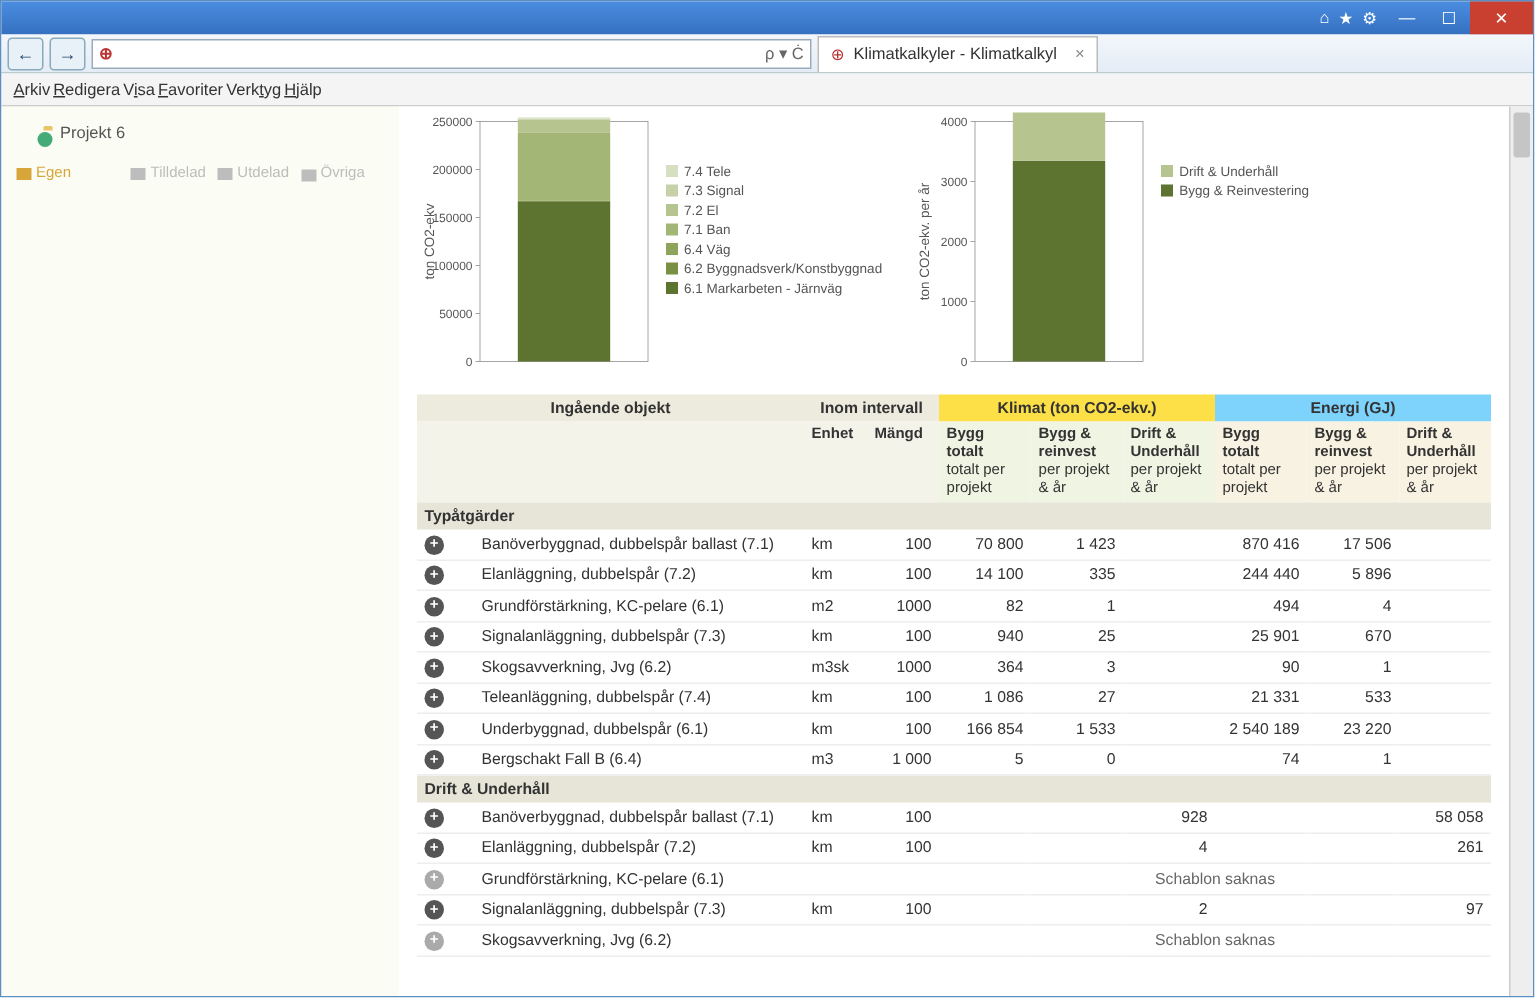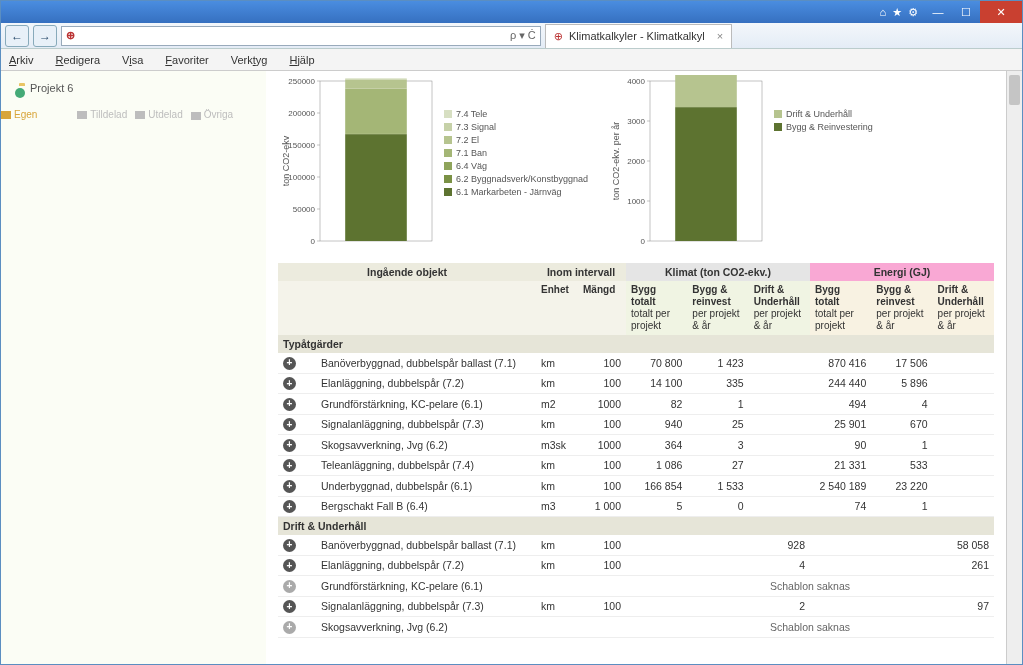--- a/index.html
+++ b/index.html
@@ -9,45 +9,45 @@
 .titlebar .tb-btn { width: 28px; display:flex; align-items:center; justify-content:center; color:#fff; font-size:11px; }
 .titlebar .tb-close { width:42px; background:#c94030; }
 .titlebar .sys { margin-left:auto; display:flex; align-items:center; gap:6px; padding-right:6px; color:#fff; font-size:11px; }
 .navbar { height: 26px; background: linear-gradient(#f3f7fb,#e4ecf6); border-bottom:1px solid #bcc; display:flex; align-items:center; gap:4px; padding:0 4px; }
 .nav-btn { width:24px; height:22px; border:1px solid #8ab; background:#e8f0f8; border-radius:3px; display:flex; align-items:center; justify-content:center; color:#246; font-size:12px; }
 .addr { flex:1; height:20px; border:1px solid #9ab; background:#fff; display:flex; align-items:center; padding:0 4px; color:#666; gap:4px;}
 .addr .fav { color:#b33; font-weight:bold; }
 .tab { height:24px; border:1px solid #bbb; border-bottom:none; background:#fff; display:flex; align-items:center; padding:0 8px; gap:6px; font-size:11px;}
 .tab .fav { color:#b33; }
 .tab .x { color:#888; margin-left:6px;}
-.menubar { height:22px; background:#f4f4f4; border-bottom:1px solid #ccc; display:flex; align-items:center; gap:22px; padding:0 8px; font-size:11px;}
+.menubar { height:22px; background:#f4f4f4; border-bottom:1px solid #ccc; display:flex; align-items:center; gap:2px; padding:0 8px; font-size:11px;}
 .menubar span u { text-decoration: underline; }
 .content { flex:1; display:flex; background:#fbfdf5; overflow:hidden; position:relative;}
-.sidebar { width:265px; padding:6px 0; font-size:11px; color:#555;}
+.sidebar { width:265px; padding:6px 10px; font-size:11px; color:#555;}
 .tree-item { display:flex; align-items:center; gap:5px; padding:2px 0 6px 18px;}
 .folder-ic { width:14px; height:11px; background:#e9c565; border-radius:1px; position:relative;}
 .folder-ic::before { content:""; position:absolute; top:-2px; left:0; width:6px; height:3px; background:#e9c565; border-radius:1px 1px 0 0;}
 .badge-g { width:10px;height:10px;border-radius:50%;background:#4a7;display:inline-block;margin-right:-4px;margin-top:6px;position:relative;left:-4px;top:3px;}
 .cats { padding:6px 0; font-size:10px; display:flex; gap:8px; flex-wrap:wrap;}
 .cats span { display:inline-flex; align-items:center; gap:3px;}
 .sq { width:10px;height:8px;display:inline-block;}
 .main { flex:1; background:#fff; overflow-y:auto; position:relative; padding:0 12px 8px 12px;}
 .scroll-right { width:16px; background:#eee; border-left:1px solid #ccc; position:relative;}
 .scroll-right .thumb { position:absolute; left:2px; right:2px; top:4px; height:30px; background:#c5c5c5; border-radius:2px;}
 .charts { display:flex; gap:20px; padding:4px 0 8px 0;}
 .chart-box { display:flex; gap:6px; }
 .chart-svg { }
 .legend { font-size:9px; color:#555; display:flex; flex-direction:column; gap:3px; padding-top:34px;}
 .legend div { display:flex; align-items:center; gap:4px;}
 .lg-sw { width:8px; height:8px;}
 table.data { width:100%; border-collapse:collapse; font-size:10.5px; table-layout:fixed;}
 table.data th, table.data td { padding:3px 5px; }
 .hdr-group th { background:#ecebde; font-weight:bold; text-align:center; border:0;}
-.hdr-group th.kl { background:#e5e5e5;margin-top:40px; }
-.hdr-group th.en { background:#f9a8d4;margin-top:12px; }
+.hdr-group th.kl { background:#fde047;margin-top:40px; }
+.hdr-group th.en { background:#7dd3fc;margin-top:12px; }
 .hdr-sub th { background:#f4f3ea; font-size:10px; font-weight:bold; text-align:left; vertical-align:top; line-height:1.2; padding:4px 5px;}
 .hdr-sub th.kl { background:#f0f4e3; }
 .hdr-sub th.en { background:#f8f2e2; }
 .hdr-sub .sub { font-weight:normal; display:block;}
 tr.total td { background:#d9d8c9; font-weight:bold;}
 tr.section td { background:#e6e5d8; font-weight:bold;}
 tr.row td { border-bottom:1px solid #eee;}
 .num { text-align:right;}
 .expand { width:13px; height:13px; border-radius:50%; background:#555; color:#fff; display:inline-flex; align-items:center; justify-content:center; font-size:10px; line-height:1; font-weight:bold;}
 .expand.gray { background:#aaa;}

